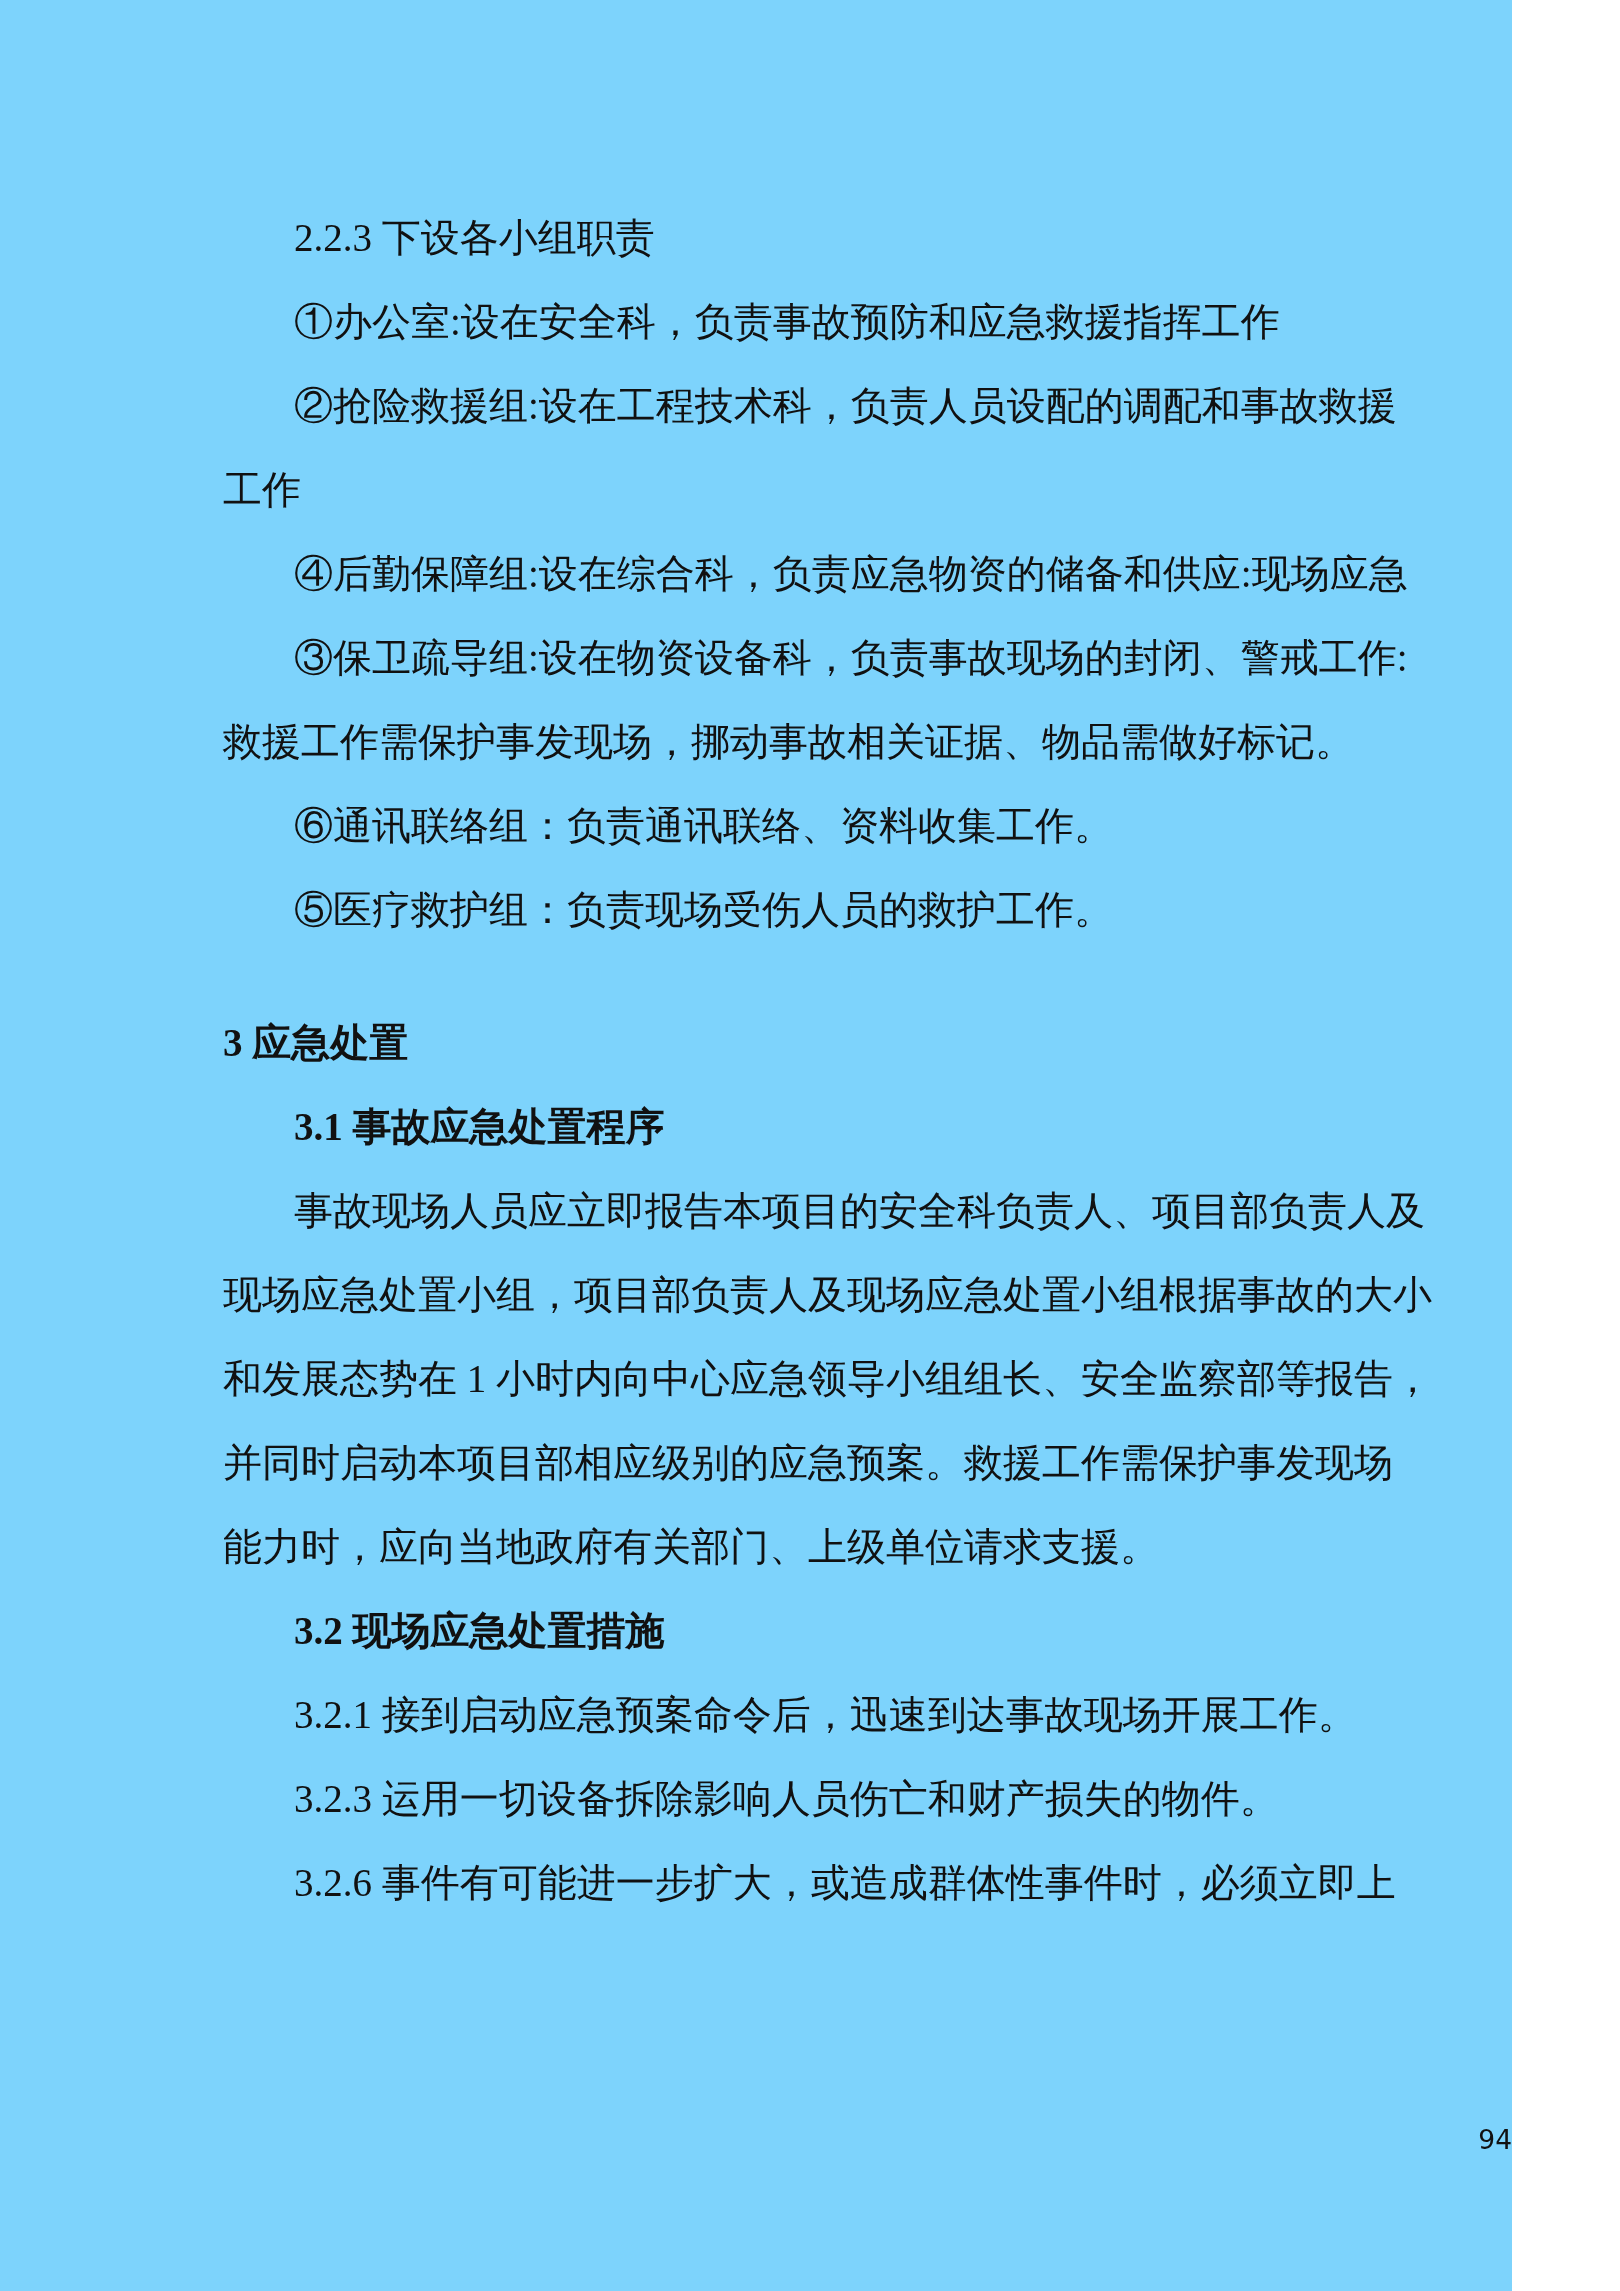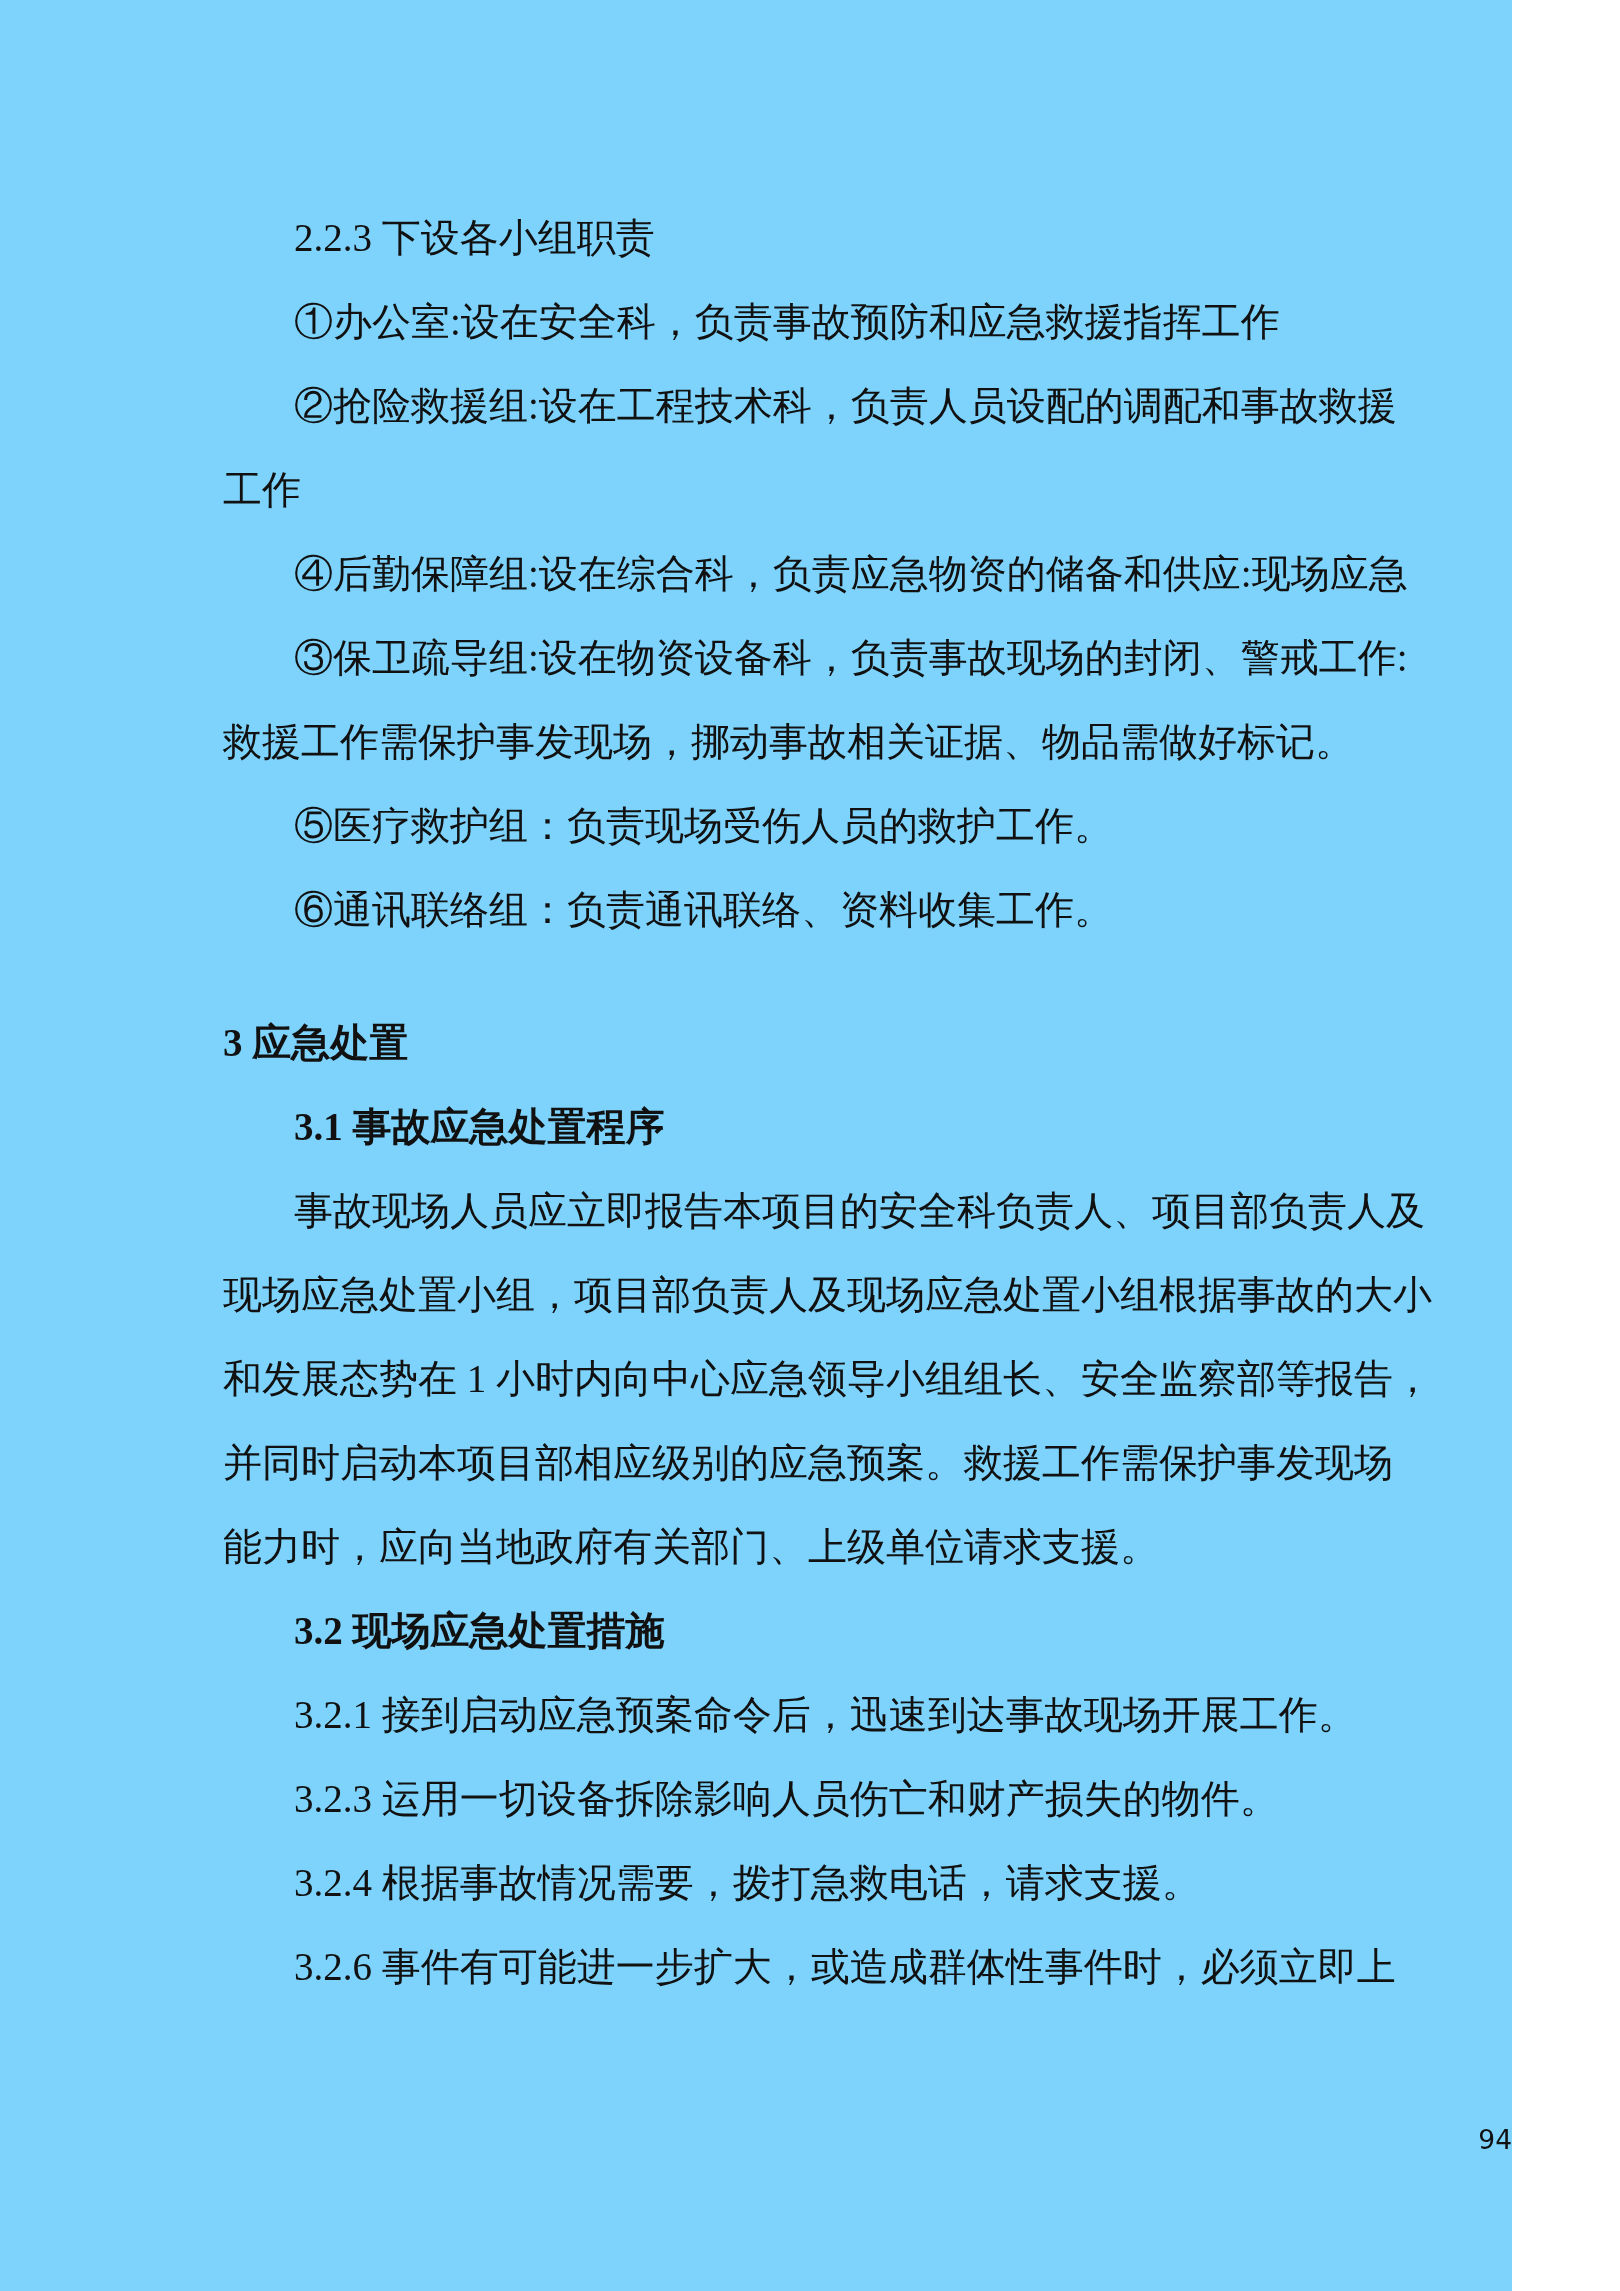--- a/index.html
+++ b/index.html
@@ -57,30 +57,29 @@
 
 <div class="page">
   <div class="content">
     <div class="line indent">2.2.3 下设各小组职责</div>
     <div class="line indent">①办公室:设在安全科，负责事故预防和应急救援指挥工作</div>
     <div class="line indent">②抢险救援组:设在工程技术科，负责人员设配的调配和事故救援</div>
     <div class="line">工作</div>
     <div class="line indent">④后勤保障组:设在综合科，负责应急物资的储备和供应:现场应急</div>
     <div class="line indent">③保卫疏导组:设在物资设备科，负责事故现场的封闭、警戒工作:</div>
     <div class="line">救援工作需保护事发现场，挪动事故相关证据、物品需做好标记。</div>
+    <div class="line indent">⑥通讯联络组：负责通讯联络、资料收集工作。</div>
     <div class="line indent">⑤医疗救护组：负责现场受伤人员的救护工作。</div>
-    <div class="line indent">⑥通讯联络组：负责通讯联络、资料收集工作。</div>
     <div class="line heading gap-before">3 应急处置</div>
     <div class="line heading indent">3.1 事故应急处置程序</div>
     <div class="line indent">事故现场人员应立即报告本项目的安全科负责人、项目部负责人及</div>
     <div class="line">现场应急处置小组，项目部负责人及现场应急处置小组根据事故的大小</div>
     <div class="line">和发展态势在 1 小时内向中心应急领导小组组长、安全监察部等报告，</div>
     <div class="line">并同时启动本项目部相应级别的应急预案。救援工作需保护事发现场</div>
     <div class="line">能力时，应向当地政府有关部门、上级单位请求支援。</div>
     <div class="line heading indent">3.2 现场应急处置措施</div>
     <div class="line indent">3.2.1 接到启动应急预案命令后，迅速到达事故现场开展工作。</div>
     <div class="line indent">3.2.3 运用一切设备拆除影响人员伤亡和财产损失的物件。</div>
-    <div class="line indent">3.2.4 根据事故情况需要，拨打急救电话，请求支援。</div>
     <div class="line indent">3.2.6 事件有可能进一步扩大，或造成群体性事件时，必须立即上</div>
   </div>
   <div class="footer">94</div>
 </div>
 
 
 </body></html>

